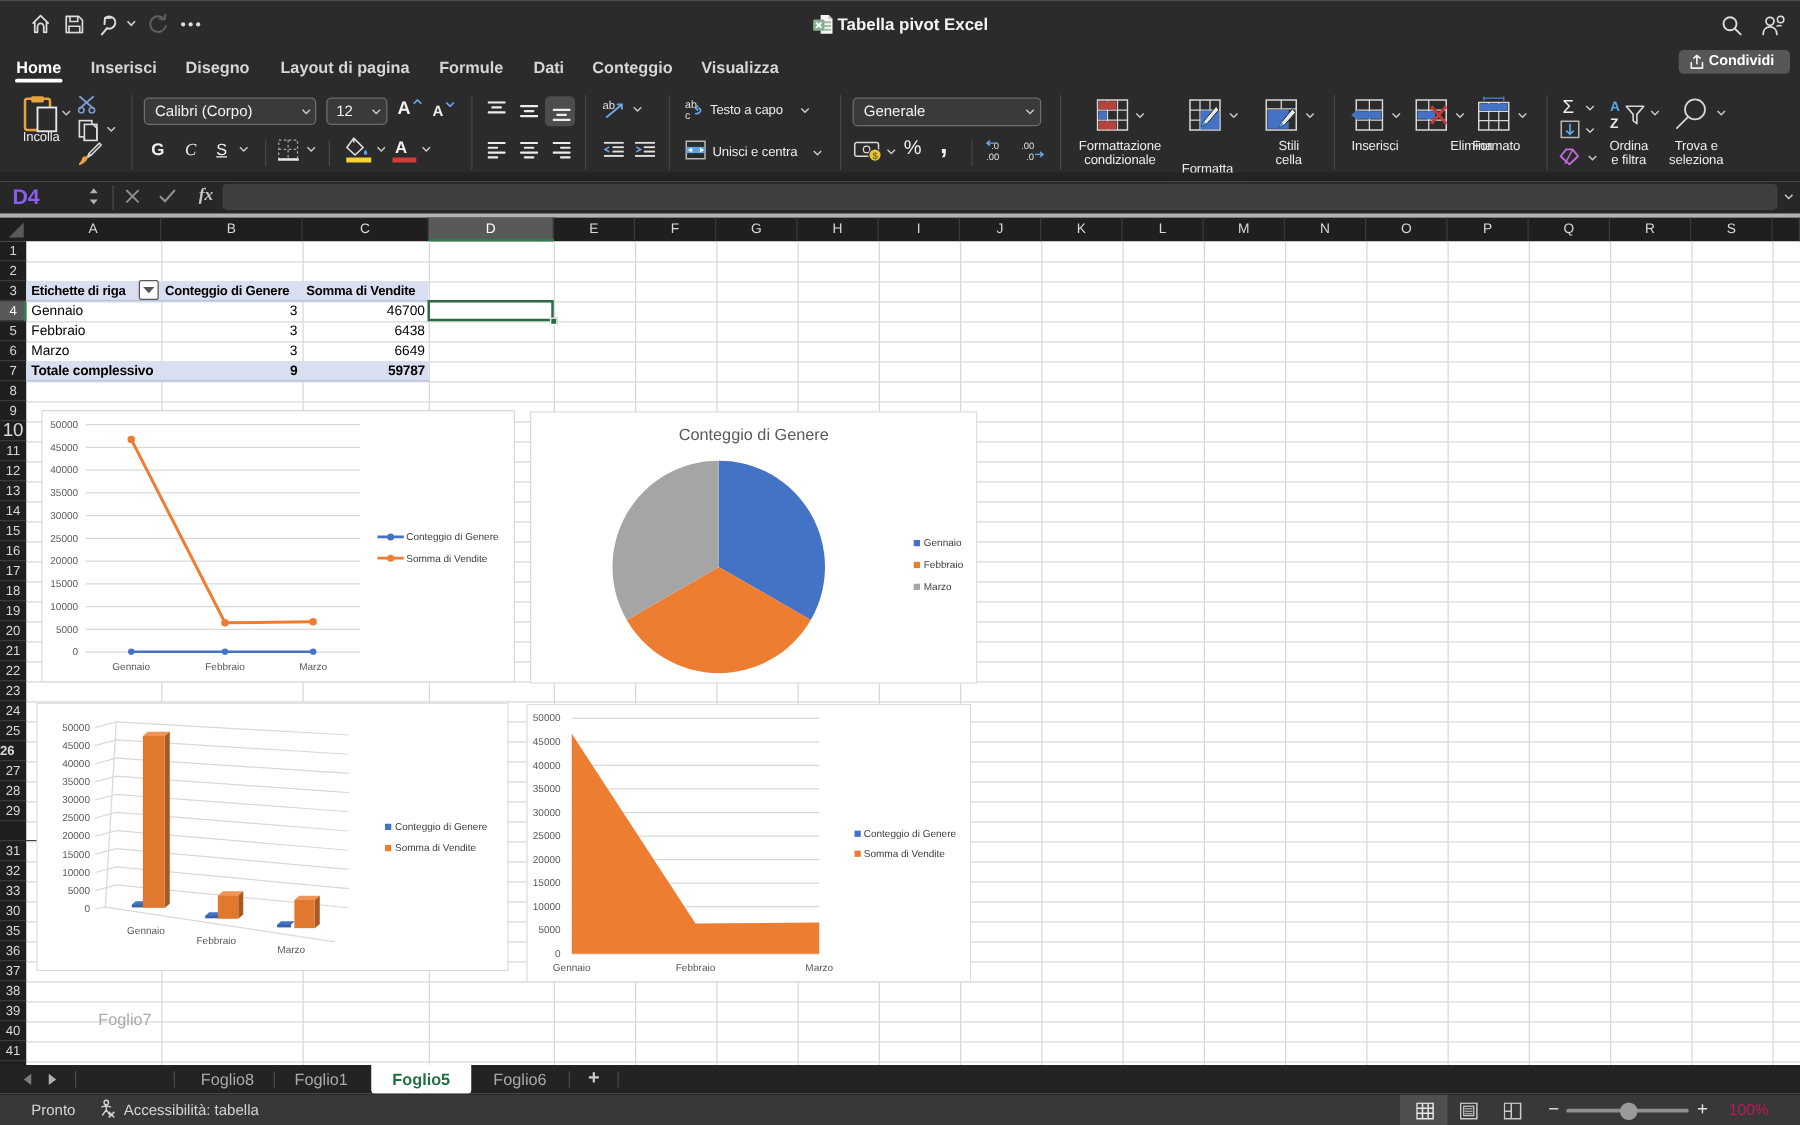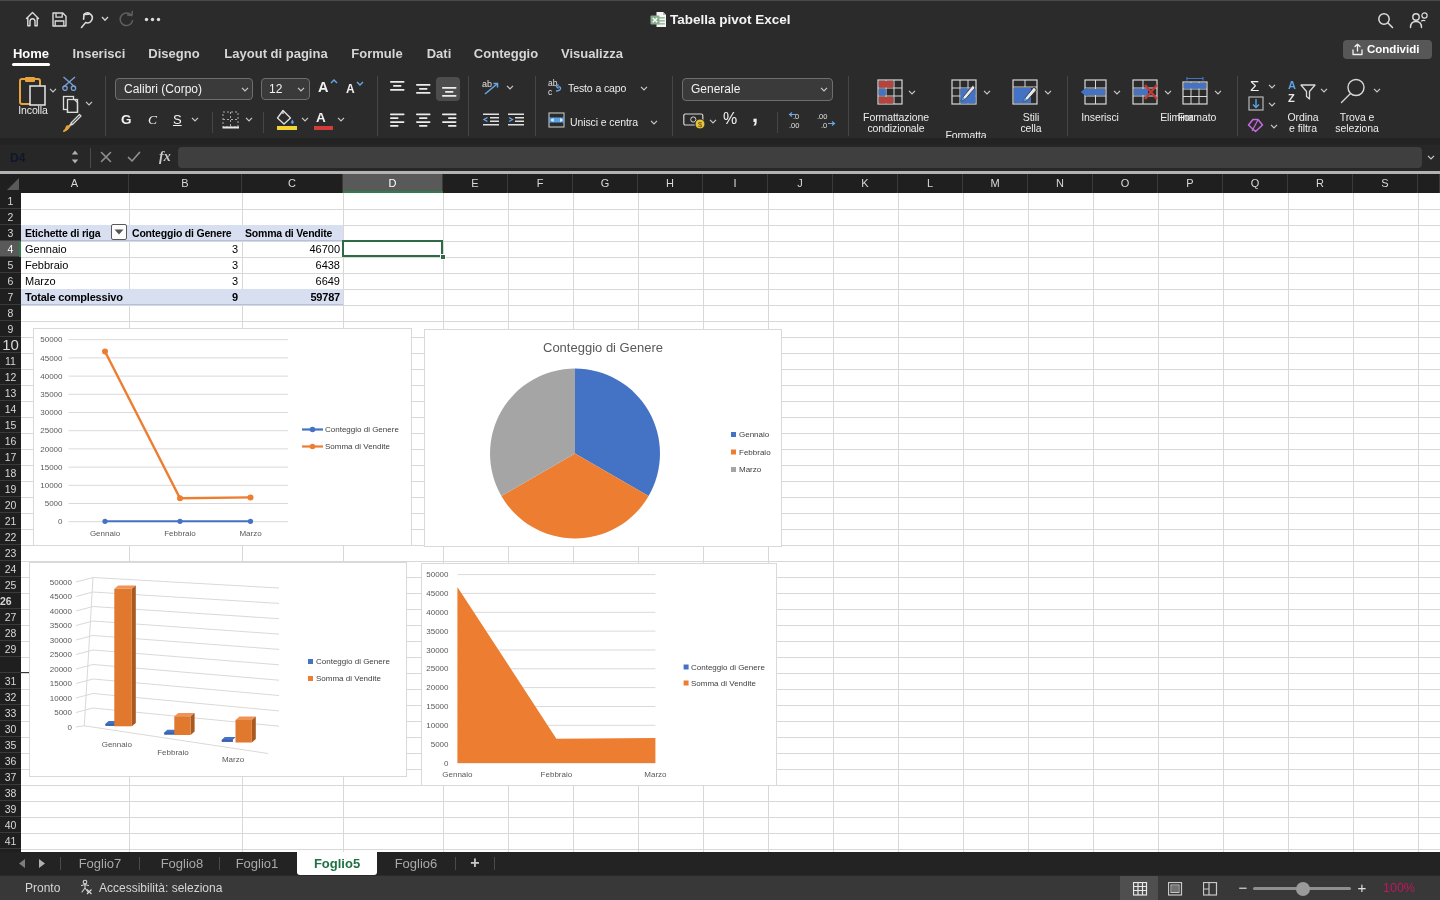--- a/index.html
+++ b/index.html
@@ -342,21 +342,21 @@
 <svg class="abs" style="left:1340px;top:78px" width="27" height="27" viewBox="0 0 27 27">
       <circle cx="16" cy="9.5" r="8" stroke="#d8d8d8" stroke-width="1.4" fill="none"></circle>
       <path d="M10.5 15.5 L1.5 24.5" stroke="#d8d8d8" stroke-width="1.4" stroke-linecap="round"></path>
     </svg>
 <svg class="abs" style="left:1373px;top:88px" width="8" height="5" viewBox="0 0 8 5">
       <path d="M1 0.8l3 3 3-3" stroke="#c9c9c9" stroke-width="1.2" fill="none"></path>
     </svg>
 <div class="lbl" style="left:1325px;top:112px;width:64px;">Trova e<br>seleziona</div>
 <div class="abs" style="left:0;top:138px;width:1440px;height:7px;background:#232323;"></div>
 <div class="abs" style="left:0;top:145px;width:1440px;height:26px;background:#272727;"></div>
-<div class="abs" style="left:10px;top:149px;width:40px;height:18px;line-height:18px;color:#0f172a;font-size:12px;font-weight:bold;">D4</div>
+<div class="abs" style="left:10px;top:149px;width:40px;height:18px;line-height:18px;color:#8b5cf6;font-size:17px;font-weight:bold;">D4</div>
 <svg class="abs" style="left:71px;top:150px" width="8" height="14" viewBox="0 0 8 14">
       <path d="M4 0.5 L7.2 4.5 H0.8 Z" fill="#b0b0b0"></path>
       <path d="M4 13.5 L7.2 9.5 H0.8 Z" fill="#b0b0b0"></path>
     </svg>
 <div class="abs" style="left:90px;top:148px;width:1px;height:20px;background:#4a4a4a;"></div>
 <svg class="abs" style="left:100px;top:151px" width="12" height="12" viewBox="0 0 12 12">
       <path d="M1.5 1.5 L10.5 10.5 M10.5 1.5 L1.5 10.5" stroke="#8f8f8f" stroke-width="1.6" stroke-linecap="round"></path>
     </svg>
 <svg class="abs" style="left:127px;top:151px" width="14" height="12" viewBox="0 0 14 12">
       <path d="M1.5 6.5 L5 10 L12.5 1.5" stroke="#8f8f8f" stroke-width="1.7" fill="none" stroke-linecap="round" stroke-linejoin="round"></path>
@@ -656,39 +656,39 @@
       <rect x="262.6" y="117.5" width="5" height="5" fill="#ed7d31"></rect>
       <text x="270" y="122.8" font-size="8" fill="#404040" font-family="Liberation Sans">Somma di Vendite</text>
     </svg>
 <div class="abs" style="left:0;top:852px;width:1440px;height:23px;background:#232323;"></div>
 <svg class="abs" style="left:17px;top:858px" width="10" height="11" viewBox="0 0 10 11">
       <path d="M8 1 L2 5.5 L8 10 Z" fill="#7d7d7d"></path>
     </svg>
 <svg class="abs" style="left:37px;top:858px" width="10" height="11" viewBox="0 0 10 11">
       <path d="M2 1 L8 5.5 L2 10 Z" fill="#b0b0b0"></path>
     </svg>
-<div class="abs" style="left:60px;top:852px;width:80px;height:23px;line-height:23px;text-align:center;color:#a9a9a9;font-size:13px;">Foglio7</div>
+<div class="abs" style="left:60px;top:804px;width:80px;height:23px;line-height:23px;text-align:center;color:#a9a9a9;font-size:13px;">Foglio7</div>
 <div class="abs" style="left:142px;top:852px;width:80px;height:23px;line-height:23px;text-align:center;color:#a9a9a9;font-size:13px;">Foglio8</div>
 <div class="abs" style="left:217px;top:852px;width:80px;height:23px;line-height:23px;text-align:center;color:#a9a9a9;font-size:13px;">Foglio1</div>
 <div class="abs" style="left:376px;top:852px;width:80px;height:23px;line-height:23px;text-align:center;color:#a9a9a9;font-size:13px;">Foglio6</div>
 <div class="abs" style="left:60px;top:857px;width:1px;height:13px;background:#4a4a4a;"></div>
 <div class="abs" style="left:139px;top:857px;width:1px;height:13px;background:#4a4a4a;"></div>
 <div class="abs" style="left:219px;top:857px;width:1px;height:13px;background:#4a4a4a;"></div>
 <div class="abs" style="left:455px;top:857px;width:1px;height:13px;background:#4a4a4a;"></div>
 <div class="abs" style="left:494px;top:857px;width:1px;height:13px;background:#4a4a4a;"></div>
 <div class="abs" style="left:297px;top:852px;width:80px;height:23px;background:#fff;border-radius:0 0 3px 3px;color:#1e7145;font-size:13px;font-weight:bold;text-align:center;line-height:23px;">Foglio5</div>
 <div class="abs" style="left:462px;top:852px;width:26px;height:23px;line-height:22px;text-align:center;color:#c9c9c9;font-size:16px;font-weight:bold;">+</div>
 <div class="abs" style="left:0;top:875px;width:1440px;height:25px;background:#383838;border-top:1px solid #2a2a2a;"></div>
 <div class="abs" style="left:25px;top:881px;height:14px;line-height:14px;color:#d5d5d5;font-size:12px;">Pronto</div>
 <svg class="abs" style="left:77px;top:879px" width="17" height="16" viewBox="0 0 17 16">
       <circle cx="8" cy="3" r="1.8" stroke="#d5d5d5" stroke-width="1.1" fill="none"></circle>
       <path d="M8 5 V9 M8 9 L5 13 M8 9 L11 13 M4.5 6.5 L8 5.5 L11.5 6.5" stroke="#d5d5d5" stroke-width="1.1" fill="none" stroke-linecap="round"></path>
       <path d="M10 10.5 L14.5 15 M14.5 10.5 L10 15" stroke="#d5d5d5" stroke-width="1.2"></path>
     </svg>
-<div class="abs" style="left:99px;top:881px;height:14px;line-height:14px;color:#d5d5d5;font-size:12px;">Accessibilità: seleziona</div>
+<div class="abs" style="left:99px;top:881px;height:14px;line-height:14px;color:#d5d5d5;font-size:12px;">Accessibilità: tabella</div>
 <div class="abs" style="left:1120px;top:876px;width:38px;height:24px;background:#4f4f4f;"></div>
 <svg class="abs" style="left:1133px;top:882px" width="15" height="14" viewBox="0 0 15 14">
       <rect x="0.5" y="0.5" width="13" height="12.5" fill="none" stroke="#e8e8e8" stroke-width="1.2"></rect>
       <path d="M0.5 4.5 H13.5 M0.5 8.5 H13.5 M5 0.5 V13 M9.5 0.5 V13" stroke="#e8e8e8" stroke-width="1.2"></path>
     </svg>
 <svg class="abs" style="left:1168px;top:882px" width="15" height="14" viewBox="0 0 15 14">
       <rect x="0.5" y="0.5" width="13" height="12.5" fill="none" stroke="#c9c9c9" stroke-width="1.2"></rect>
       <rect x="3" y="3" width="8" height="7.5" fill="none" stroke="#c9c9c9" stroke-width="1"></rect>
       <path d="M4 5 H10 M4 7 H10 M4 9 H10" stroke="#c9c9c9" stroke-width="0.8"></path>
     </svg>

